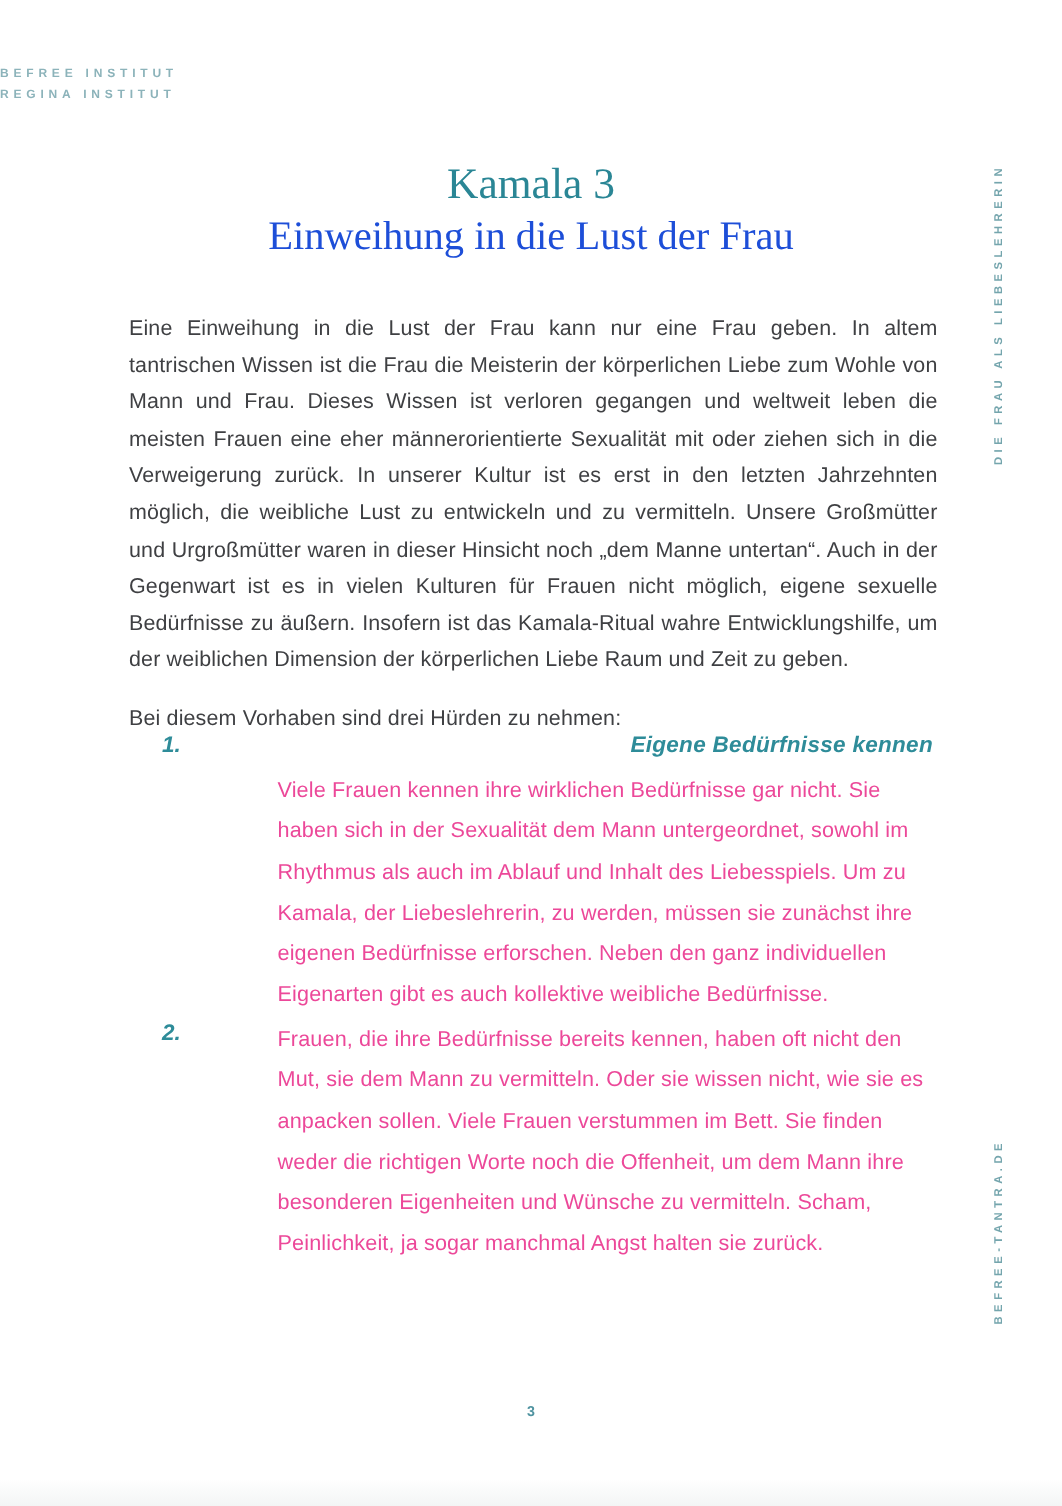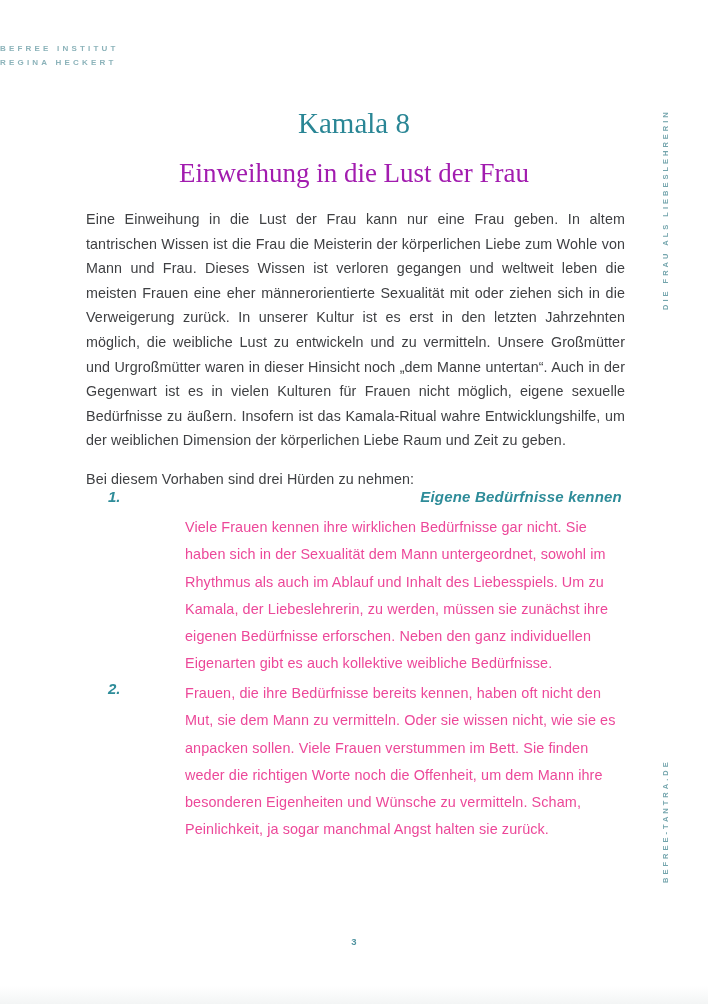--- a/index.html
+++ b/index.html
@@ -30,22 +30,21 @@
     font-weight: 400;
     font-size: 29px; line-height: 34px;
     color: #2a8695;
   }
   .subtitle {
     position: absolute; top: 141px; left: 0; width: 708px;
     text-align: center;
     font-family: "Liberation Serif", serif;
     font-weight: 400;
     font-size: 27px; line-height: 32px;
-    color: #a21caf;
-    margin-top: 16px;
+    color: #1d4ed8;
   }
 
   
   .intro {
     position: absolute; top: 207px; left: 86px; width: 539px;
     color: #3f4043;
     font-size: 14.3px; line-height: 24.6px;
     text-align: justify;
     letter-spacing: 0.1px;
   }
@@ -112,24 +111,24 @@
     background: linear-gradient(180deg, #ffffff 0%, #f3f5f5 100%);
   }
 </style>
 </head>
 <body>
 
 <div class="page">
 
   <div class="doc-header">
     <div>BEFREE INSTITUT</div>
-    <div>REGINA HECKERT</div>
+    <div>REGINA INSTITUT</div>
   </div>
 
-  <div class="title">Kamala 8</div>
+  <div class="title">Kamala 3</div>
   <div class="subtitle">Einweihung in die Lust der Frau</div>
 
   <div class="intro">Eine Einweihung in die Lust der Frau kann nur eine Frau geben. In altem tantrischen Wissen ist die Frau die Meisterin der körperlichen Liebe zum Wohle von Mann und Frau. Dieses Wissen ist verloren gegangen und weltweit leben die meisten Frauen eine eher männerorientierte Sexualität mit oder ziehen sich in die Verweigerung zurück. In unserer Kultur ist es erst in den letzten Jahrzehnten möglich, die weibliche Lust zu entwickeln und zu vermitteln. Unsere Großmütter und Urgroßmütter waren in dieser Hinsicht noch „dem Manne untertan“. Auch in der Gegenwart ist es in vielen Kulturen für Frauen nicht möglich, eigene sexuelle Bedürfnisse zu äußern. Insofern ist das Kamala-Ritual wahre Entwicklungshilfe, um der weiblichen Dimension der körperlichen Liebe Raum und Zeit zu geben.</div>
 
   <div class="lead-in">Bei diesem Vorhaben sind drei Hürden zu nehmen:</div>
 
   <div class="list-item item-1">
     <div class="item-number">1.</div>
     <div class="item-content">
       <div class="item-heading">Eigene Bedürfnisse kennen</div>

